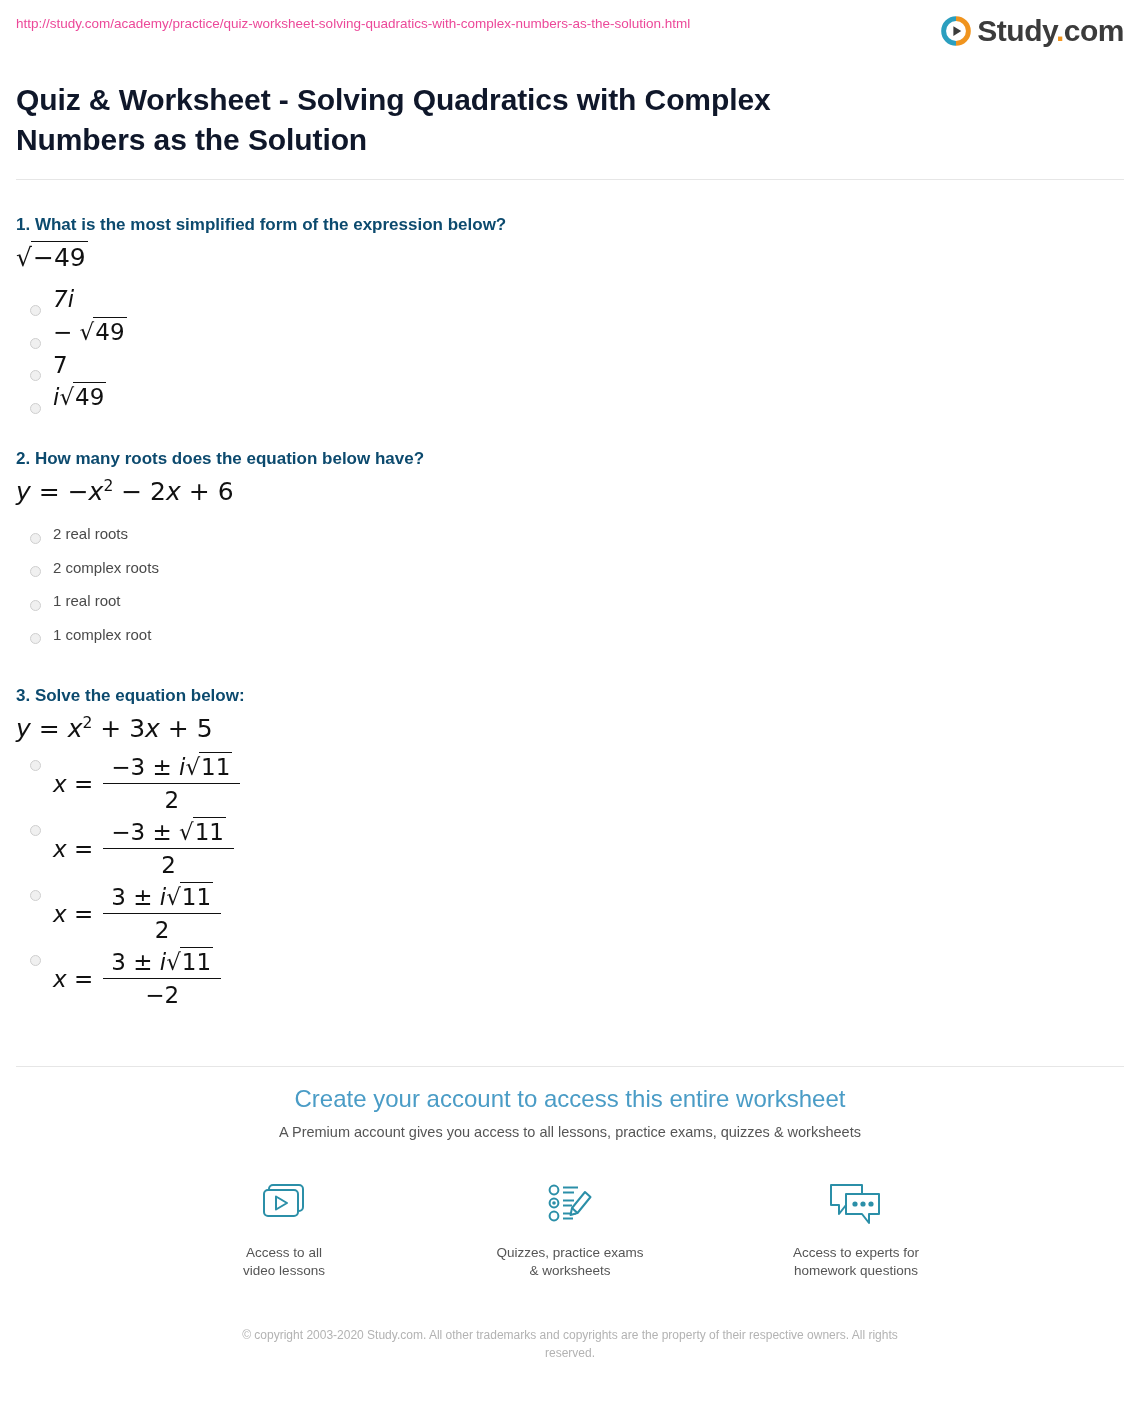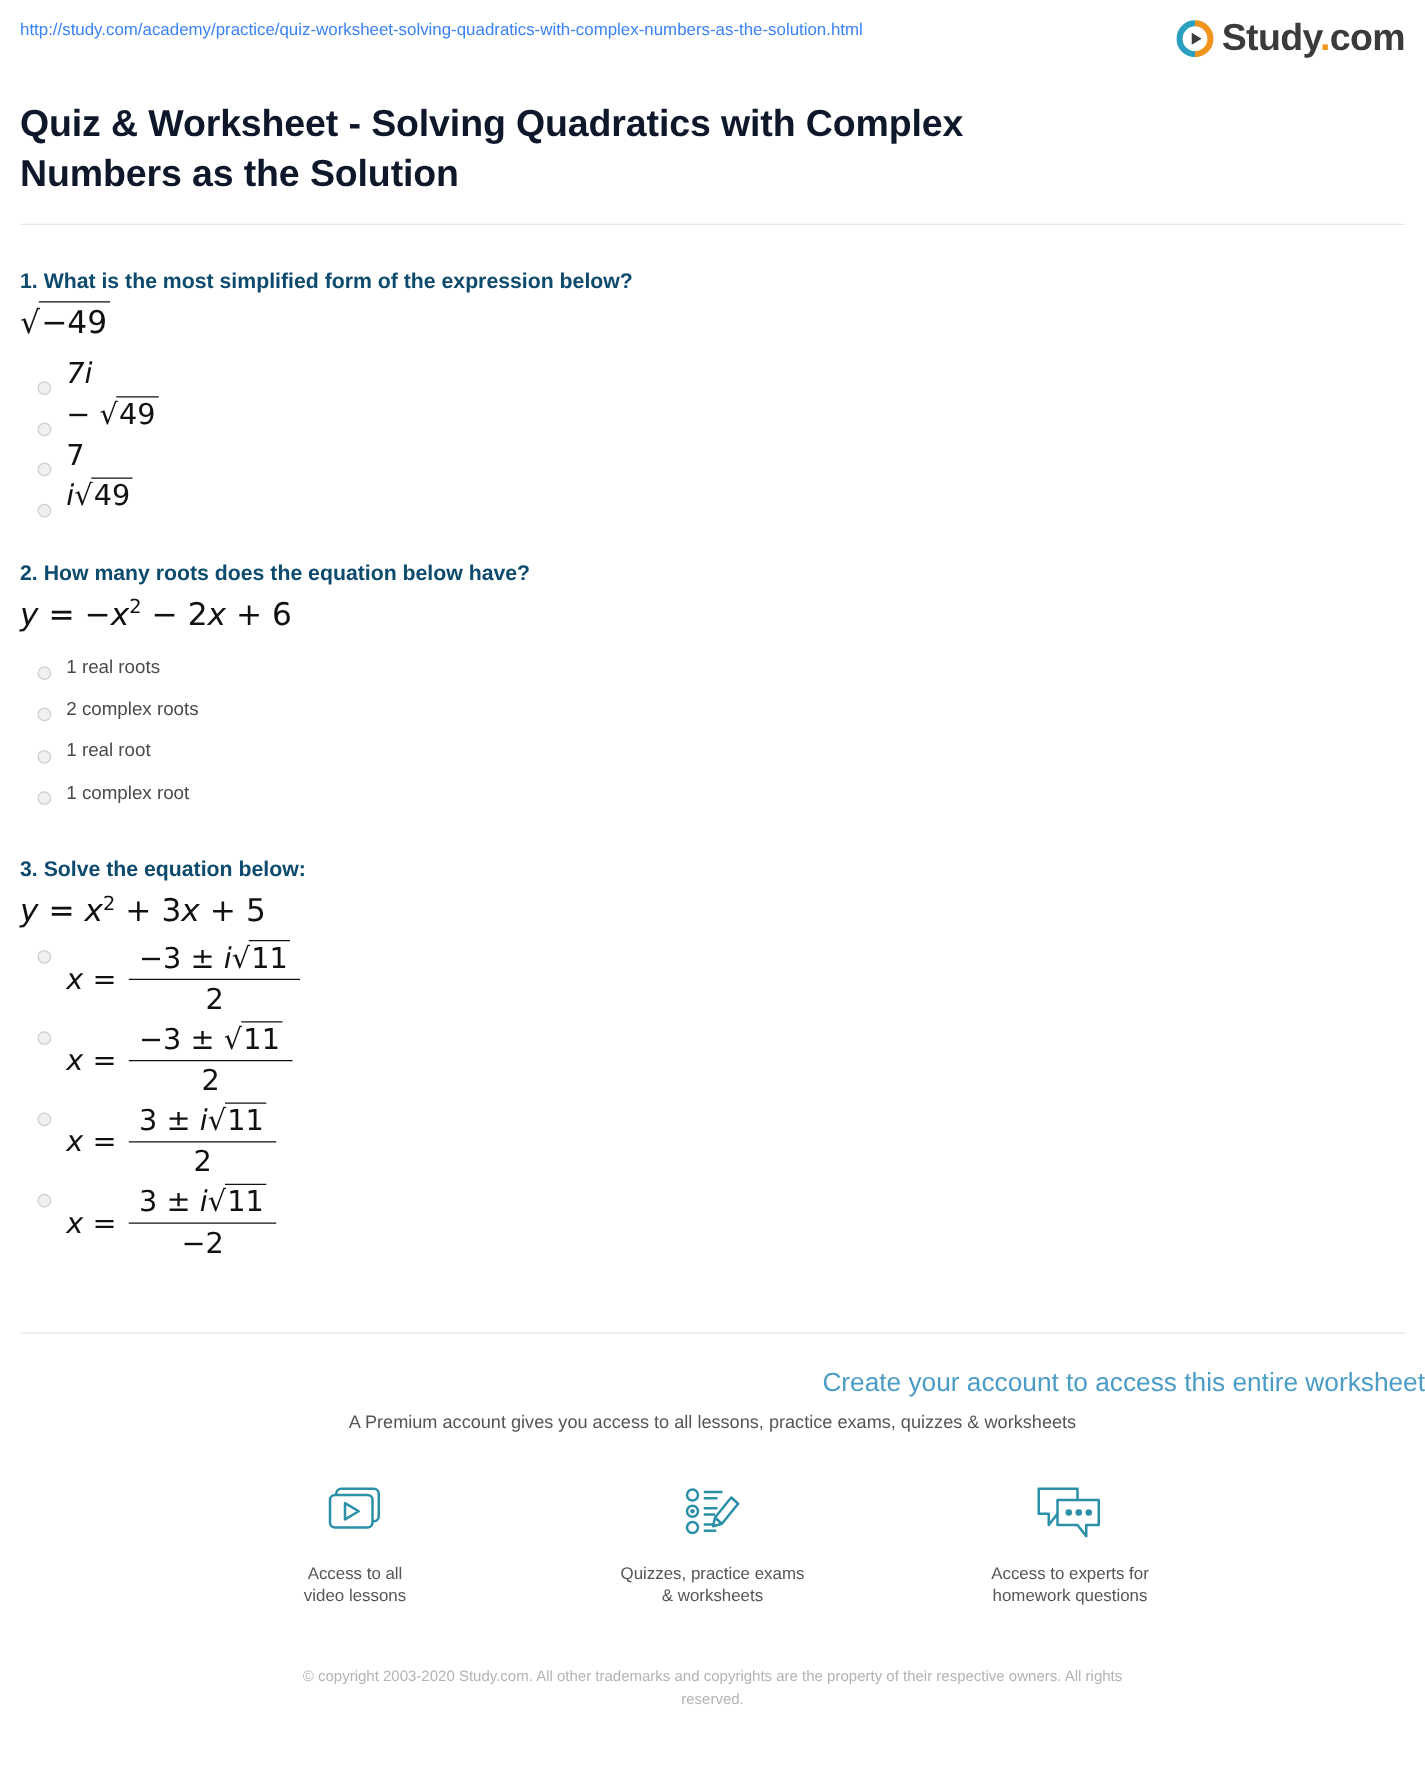--- a/index.html
+++ b/index.html
@@ -19,21 +19,21 @@
   
   .header {
     display: flex;
     align-items: flex-start;
     justify-content: space-between;
     padding: 14px 16px 0 16px;
   }
   .url {
     font-size: 13.5px;
     line-height: 1.45;
-    color: #3b82f6;
+    color: #ec4899;
     max-width: 680px;
     word-break: break-all;
   }
   .logo {
     display: flex;
     align-items: center;
     gap: 6px;
     padding-top: 2px;
   }
   .logo-mark { width: 30px; height: 30px; display:block; }
@@ -140,24 +140,24 @@
     padding: 3px 8px 0 8px;
     width: 100%;
     text-align: center;
   }
   .opt-frac { margin-top: 6px; }
   .opt-frac .radio { margin-top: 6px; }
 
   
   .cta { padding-top: 40px; }
   .cta-head {
-    text-align: right;
-    font-size: 21px;
+    text-align: center;
+    font-size: 24px;
     color: #4a9cc6;
-    margin-top: 28px;
+    margin-top: 18px;
     font-weight: 400;
   }
   .cta-sub {
     text-align: center;
     font-size: 14.5px;
     color: #555;
     margin-top: 11px;
   }
   .benefits {
     display: flex;
@@ -232,21 +232,21 @@
   </div>
 
   <div class="question">
     <div class="q-prompt">2. How many roots does the equation below have?</div>
     <div class="q-expr">
       <span class="ital">y</span> = −<span class="ital">x</span><span class="sup">2</span> − 2<span class="ital">x</span> + 6
     </div>
     <div class="options">
       <div class="option text-opt">
         <span class="radio"></span>
-        <span class="opt-text">1 real roots</span>
+        <span class="opt-text">2 real roots</span>
       </div>
       <div class="option text-opt">
         <span class="radio"></span>
         <span class="opt-text">2 complex roots</span>
       </div>
       <div class="option text-opt">
         <span class="radio"></span>
         <span class="opt-text">1 real root</span>
       </div>
       <div class="option text-opt">

